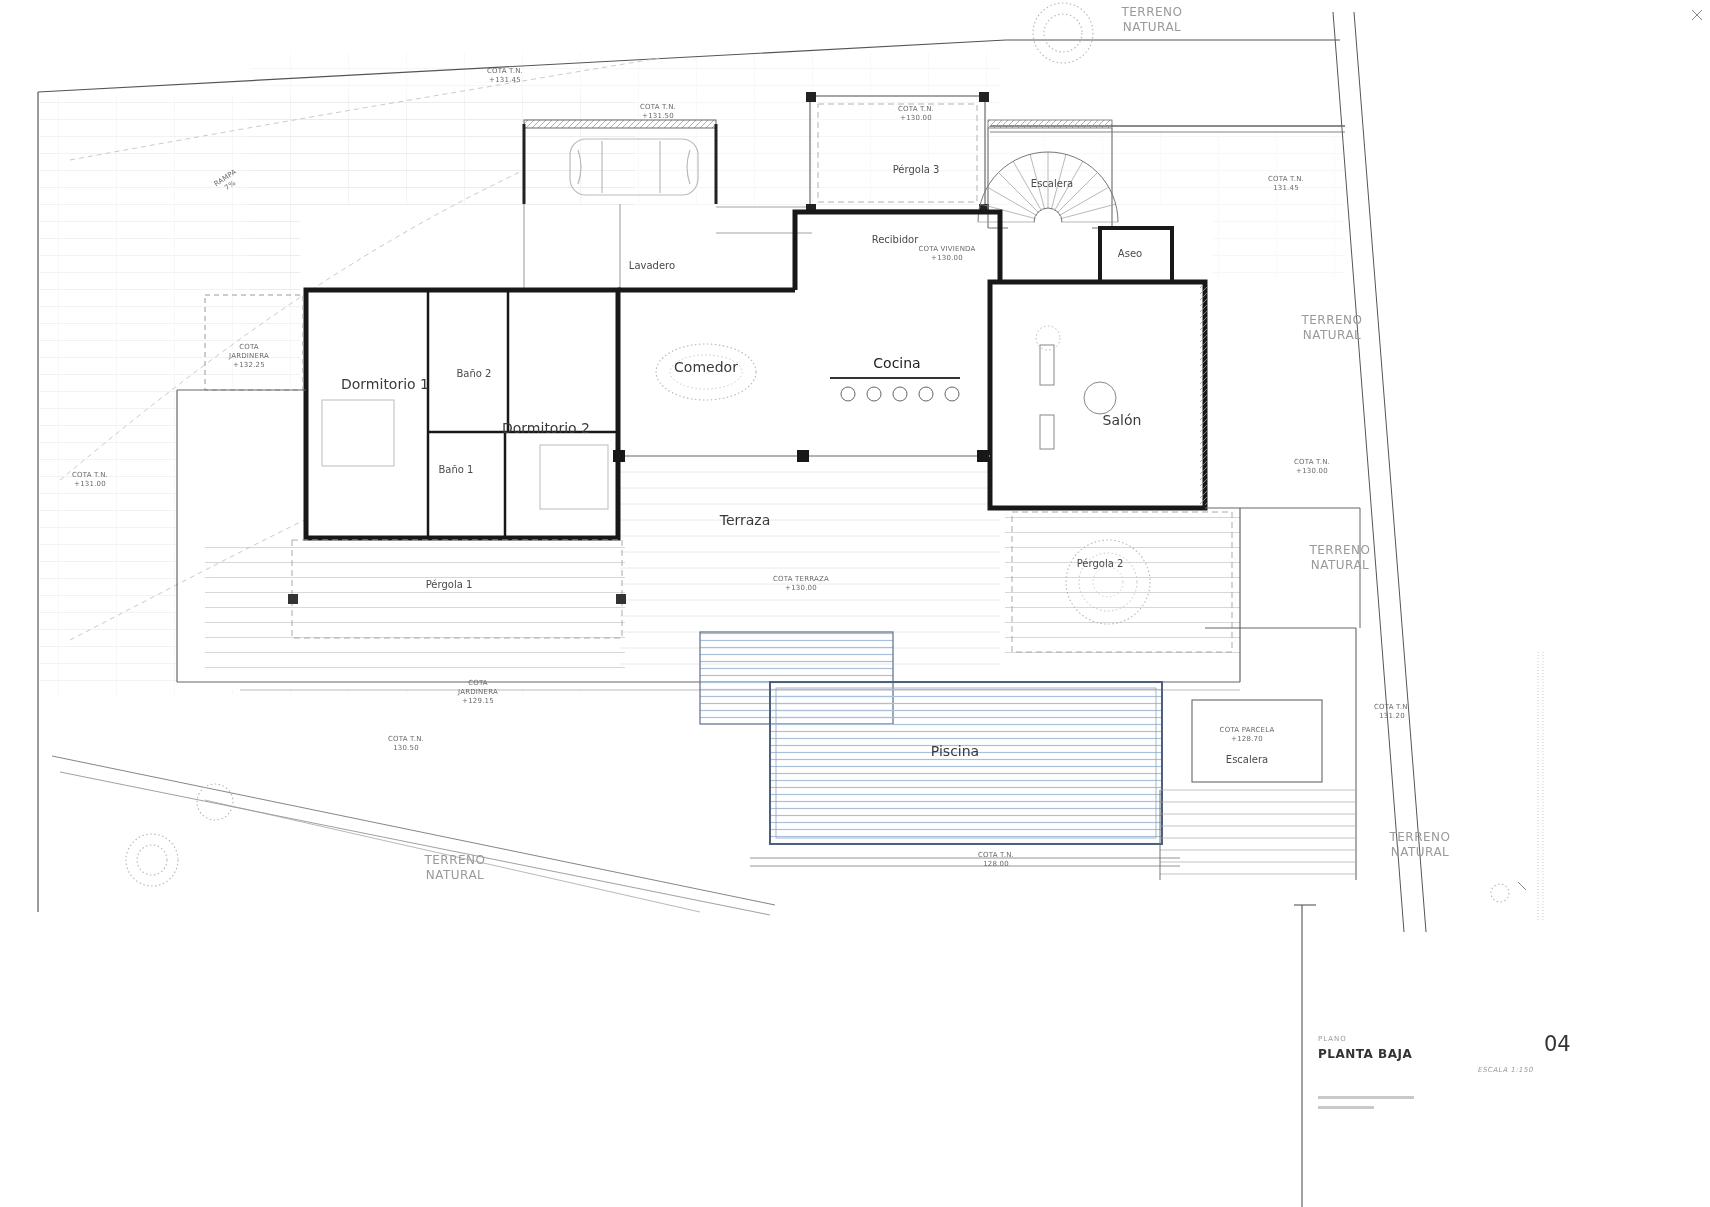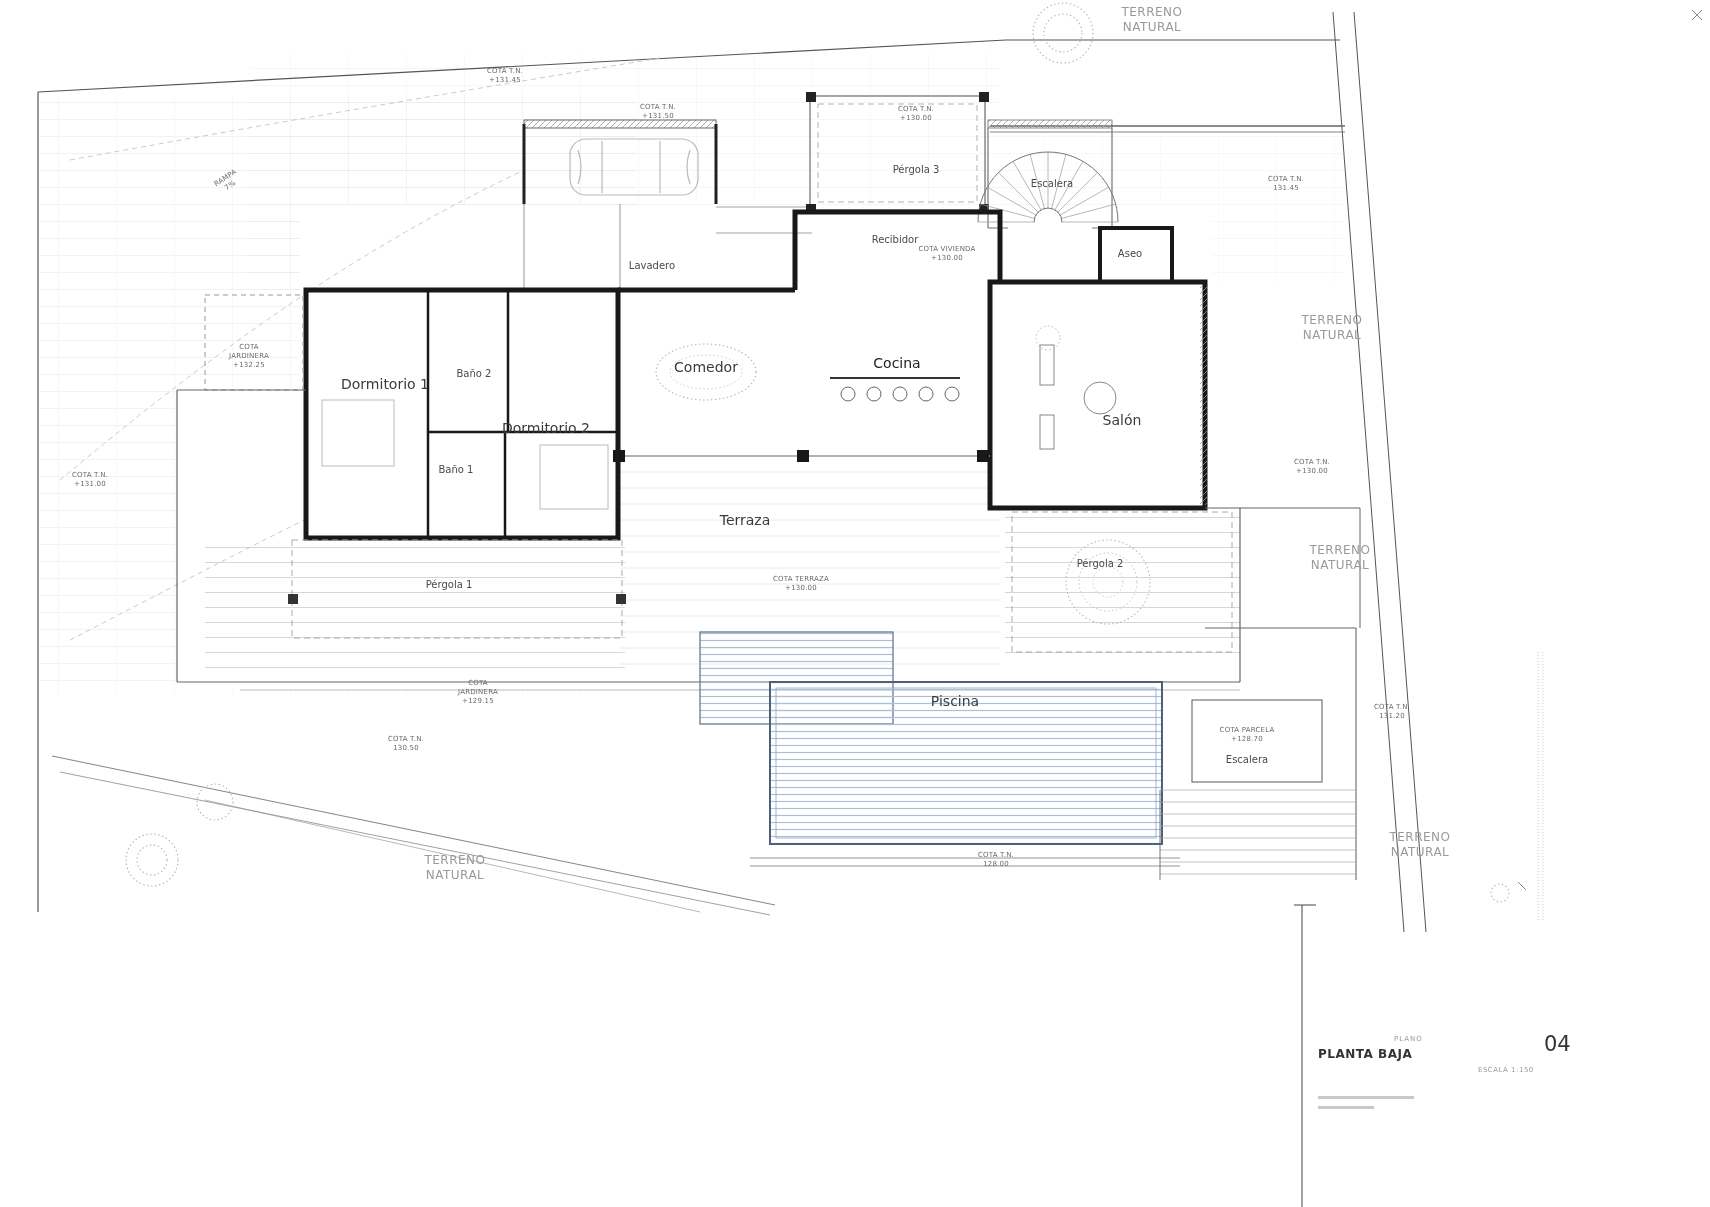--- a/index.html
+++ b/index.html
@@ -9,24 +9,24 @@
   .lbl{position:absolute;transform:translate(-50%,-50%);text-align:center;
        white-space:pre-line;line-height:1.25;pointer-events:none;}
   .cota{font-size:7px;color:#6a6a6a;letter-spacing:.2px;}
   .terr{font-size:12px;color:#9a9a9a;letter-spacing:.5px;}
   .room{font-size:14px;color:#3a3a3a;}
   .room-sm{font-size:10px;color:#4a4a4a;}
   .bold{font-weight:normal;color:#222;}
   .rot{transform:translate(-50%,-50%) rotate(-33deg);}
   
   .tb{position:absolute;white-space:pre-line;}
-  .tb-plano{left:1394px;top:1035px;font-size:7px;color:#999;letter-spacing:1px;}
+  .tb-plano{left:1318px;top:1035px;font-size:7px;color:#999;letter-spacing:1px;}
   .tb-title{left:1318px;top:1047px;font-size:12px;font-weight:bold;color:#333;letter-spacing:.5px;}
   .tb-sheet{left:1506px;top:1032px;font-size:21px;color:#333;margin-left:38px;}
-  .tb-scale{left:1478px;top:1066px;font-size:7px;color:#999;letter-spacing:.5px;}
+  .tb-scale{left:1478px;top:1066px;font-size:7px;color:#999;letter-spacing:.5px;font-style:italic;}
   .tb-bar{position:absolute;height:3px;background:#c9c9c9;}
   .bar1{left:1318px;top:1096px;width:96px;}
   .bar2{left:1318px;top:1106px;width:56px;}
 </style>
 </head>
 <body>
 
 <div class="sheet">
 
   <svg width="1710" height="1207" viewBox="0 0 1710 1207">
@@ -276,21 +276,21 @@
   <span class="lbl room" style="left:706px;top:368px">Comedor</span>
   <span class="lbl room bold" style="left:897px;top:364px">Cocina</span>
   <span class="lbl room" style="left:546px;top:429px">Dormitorio 2</span>
   <span class="lbl room-sm" style="left:456px;top:470px">Baño 1</span>
   <span class="lbl room" style="left:1122px;top:421px">Salón</span>
   <span class="lbl room-sm" style="left:895px;top:240px">Recibidor</span>
   <span class="lbl room-sm" style="left:1130px;top:254px">Aseo</span>
   <span class="lbl room-sm" style="left:1052px;top:184px">Escalera</span>
   <span class="lbl room-sm" style="left:652px;top:266px">Lavadero</span>
   <span class="lbl room" style="left:745px;top:521px">Terraza</span>
-  <span class="lbl room" style="left:955px;top:702px">Piscina</span>
+  <span class="lbl room" style="left:955px;top:752px">Piscina</span>
   <span class="lbl room-sm" style="left:1247px;top:760px">Escalera</span>
   <span class="lbl room-sm" style="left:449px;top:585px">Pérgola 1</span>
   <span class="lbl room-sm" style="left:1100px;top:564px">Pérgola 2</span>
   <span class="lbl room-sm" style="left:916px;top:170px">Pérgola 3</span>
 
   <div class="tb tb-plano">PLANO</div>
   <div class="tb tb-title">PLANTA BAJA</div>
   <div class="tb tb-sheet">04</div>
   <div class="tb tb-scale">ESCALA 1:150</div>
   <div class="tb-bar bar1"></div>

